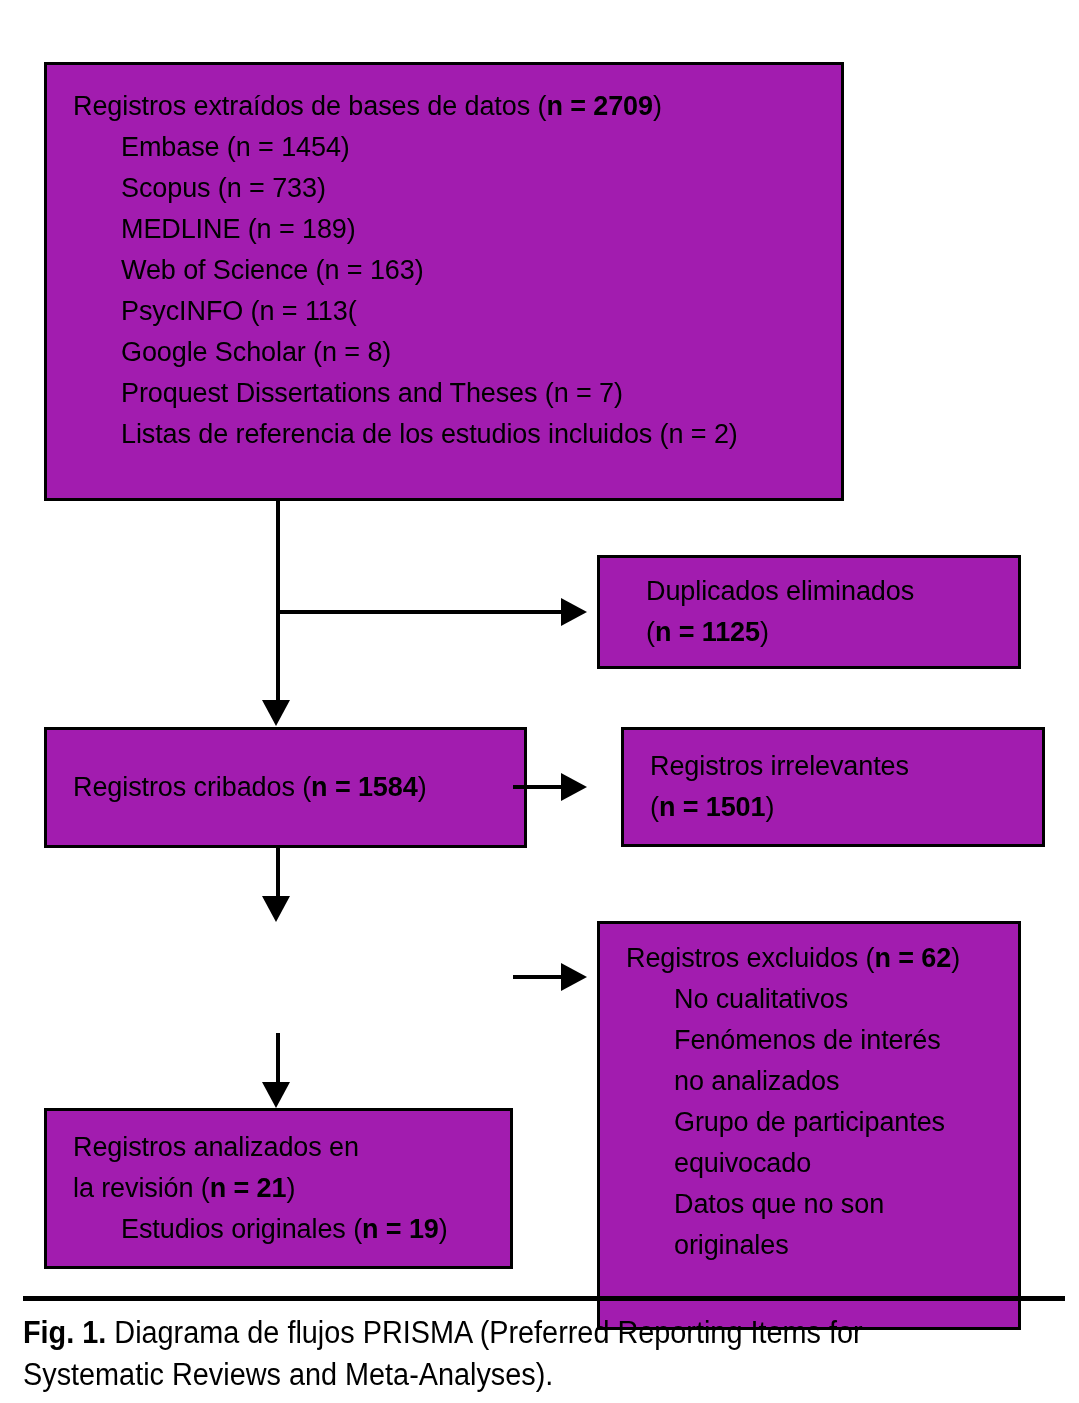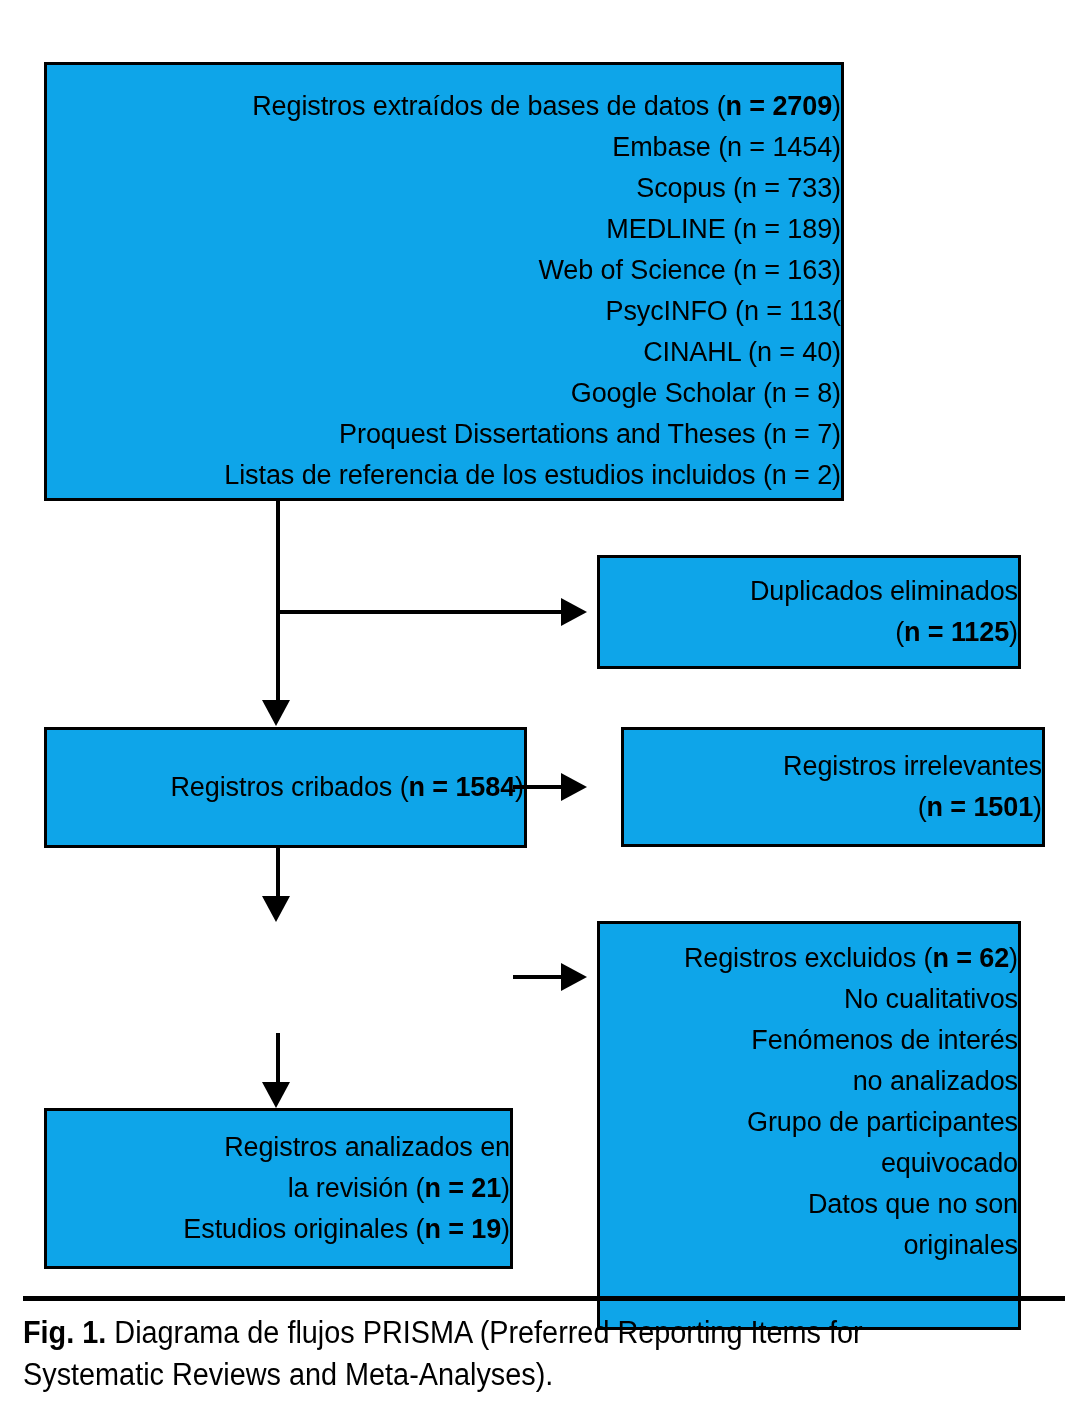--- a/index.html
+++ b/index.html
@@ -21,25 +21,24 @@
     left: 0; top: 0;
     width: 1079px;
     height: 1403px;
   }
 
   
   .box {
     position: absolute;
     box-sizing: border-box;
     border: 3px solid #000000;
-    background: #0ea5e9;
+    background: #a21caf;
     display: flex;
     flex-direction: column;
     justify-content: center;
-    text-align: right;
   }
   .box .lines {
     padding: 0 0 0 26px;
   }
   .ln {
     font-size: 27px;
     line-height: 41px;
     white-space: nowrap;
     letter-spacing: -0.1px;
   }
@@ -64,21 +63,21 @@
     width: 469px; height: 111px;
   }
   #box-included {
     left: 44px; top: 1108px;
     width: 469px; height: 161px;
   }
 
   
   #box-duplicates {
     left: 597px; top: 555px;
-    width: 424px; height: 114px;
+    width: 424px; height: 114px; padding-left: 20px;
   }
   #box-irrelevant {
     left: 597px; top: 727px;
     width: 424px; height: 120px; margin-left: 24px;
   }
   #box-excluded {
     left: 597px; top: 921px;
     width: 424px; height: 409px;
     justify-content: flex-start;
   }
@@ -161,21 +160,20 @@
 <div id="stage">
 
   <div class="box" id="box-sources">
     <div class="lines">
       <div class="ln"><span>Registros extraídos de bases de datos (</span><b>n = 2709</b><span>)</span></div>
       <div class="ln indent">Embase (n = 1454)</div>
       <div class="ln indent">Scopus (n = 733)</div>
       <div class="ln indent">MEDLINE (n = 189)</div>
       <div class="ln indent">Web of Science (n = 163)</div>
       <div class="ln indent">PsycINFO (n = 113(</div>
-      <div class="ln indent">CINAHL (n = 40)</div>
       <div class="ln indent">Google Scholar (n = 8)</div>
       <div class="ln indent">Proquest Dissertations and Theses (n = 7)</div>
       <div class="ln indent">Listas de referencia de los estudios incluidos (n = 2)</div>
     </div>
   </div>
 
   <div class="vline" id="trunk-1"></div>
   <div class="arrow-down" id="arrow-1"></div>
   <div class="hline" id="branch-dup"></div>
   <div class="arrow-right" id="arrow-dup"></div>

